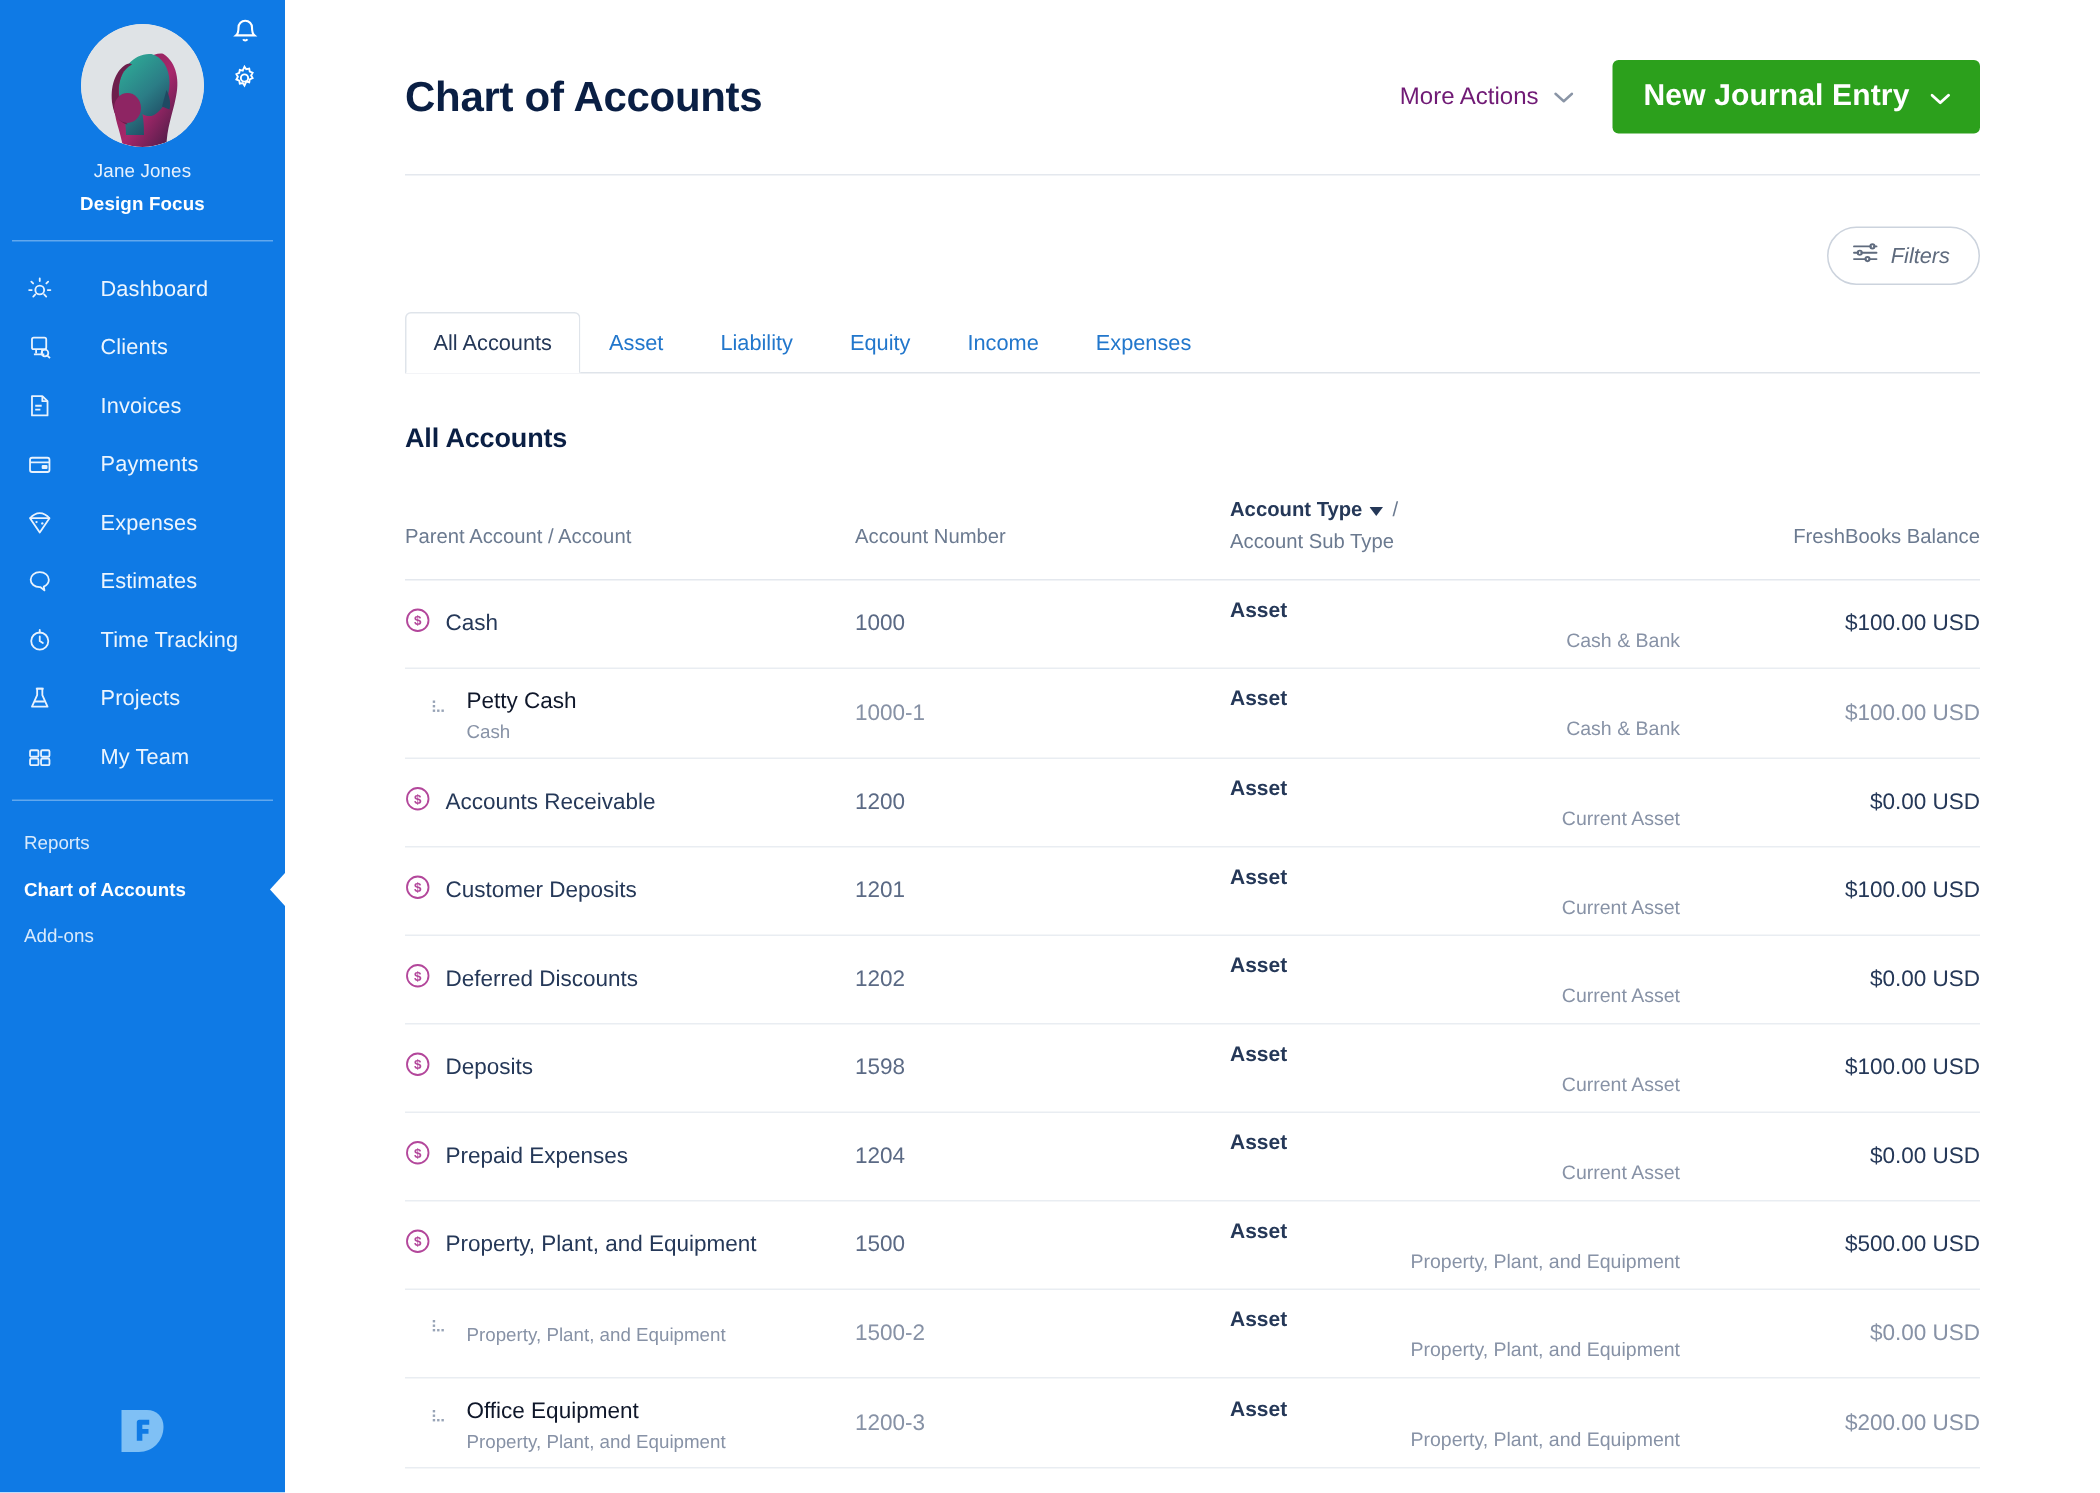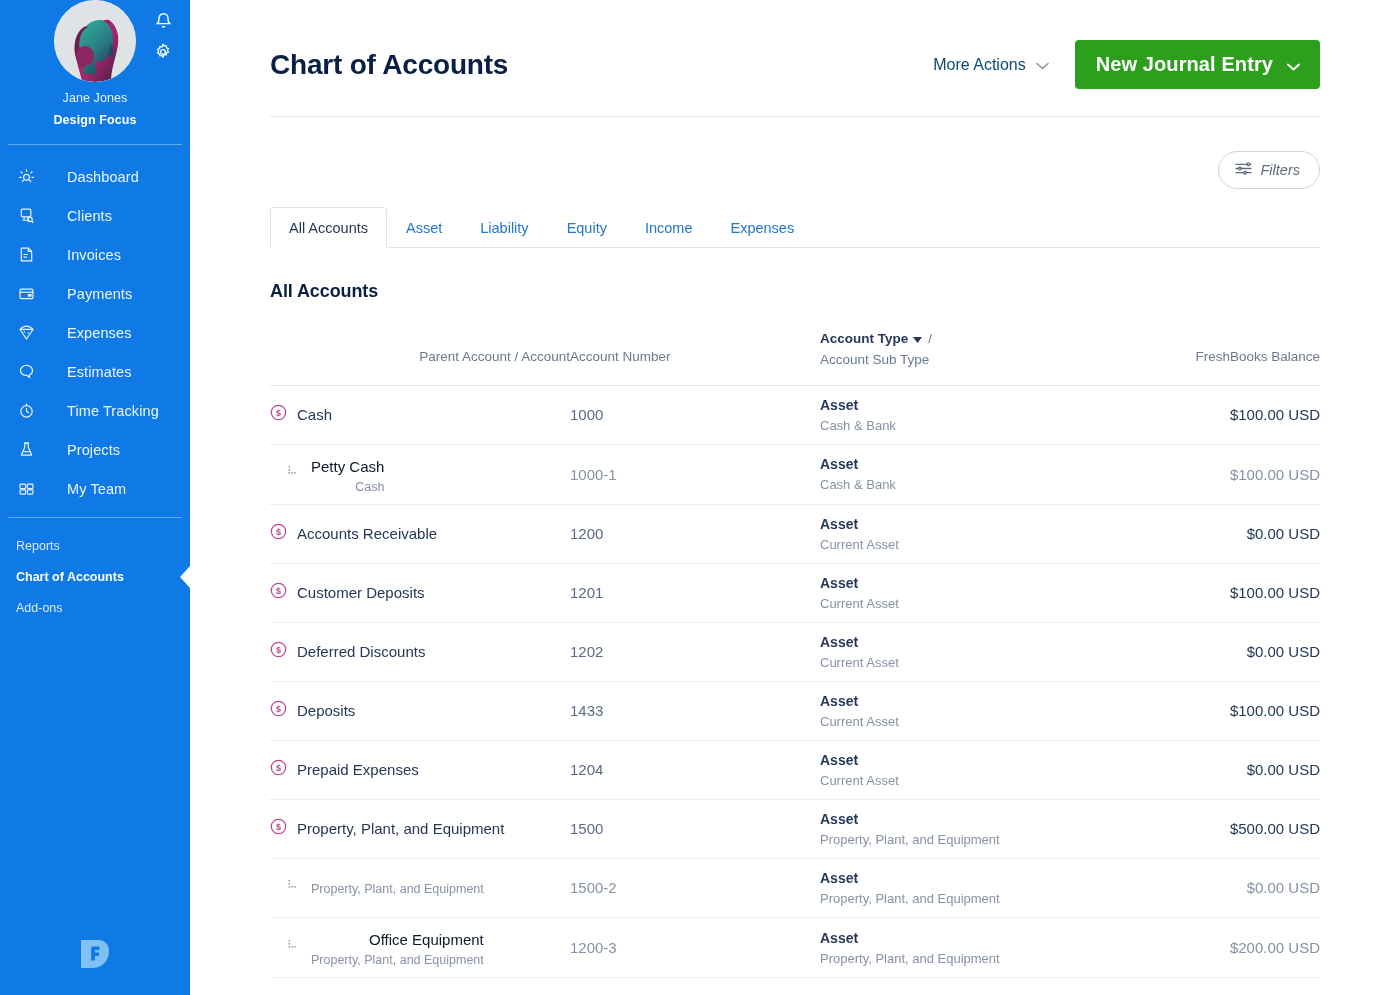--- a/index.html
+++ b/index.html
@@ -12,21 +12,21 @@
   body { display: flex; }
 
   
   .sidebar {
     width: 190px; height: 995px;
     background: #0f7ae5;
     position: relative;
     flex: 0 0 190px;
     color: #ffffff;
   }
-  .sb-top { position: relative; padding-top: 0; }
+  .sb-top { position: relative; padding-top: 16px; }
   .sb-icons {
     position: absolute; right: 18px; top: 12px;
     display: flex; flex-direction: column; gap: 12px; align-items: center;
   }
   .sb-icons svg { display: block; }
   .avatar-wrap { display: flex; justify-content: center; }
   .avatar {
     width: 82px; height: 82px; border-radius: 50%;
     overflow: hidden; background: #dfe3e6;
     position: relative;
@@ -84,21 +84,21 @@
     display: flex; align-items: center; justify-content: space-between;
     padding-top: 40px;
   }
   .page-title {
     font-size: 28px; font-weight: bold; color: #0a1f44;
     letter-spacing: -.2px;
   }
   .header-actions { display: flex; align-items: center; gap: 26px; }
   .more-actions {
     display: flex; align-items: center; gap: 10px;
-    font-size: 16px; color: #0c4a6e; cursor: pointer;
+    font-size: 16px; color: #701a75; cursor: pointer;
   }
   .btn-primary {
     display: flex; align-items: center; gap: 14px;
     background: #2ca01c; color: #fff;
     font-size: 20px; font-weight: bold;
     padding: 13px 20px 13px 21px; border-radius: 4px;
     border: none; cursor: pointer; letter-spacing: .1px;
   }
   .hdr-rule { height: 1px; background: #e4e8ee; margin-top: 27px; }
 
@@ -134,21 +134,21 @@
     font-size: 18px; font-weight: bold; color: #0a1f44;
     margin-top: 33px; letter-spacing: -.1px;
   }
 
   
   .tbl { width: 100%; margin-top: 29px; }
   .tbl-head {
     display: flex; align-items: flex-start;
     padding-bottom: 15px; border-bottom: 1px solid #e4e8ee;
   }
-  .c-name  { width: 300px; flex: 0 0 300px; text-align: right; }
+  .c-name  { width: 300px; flex: 0 0 300px; }
   .c-num   { width: 250px; flex: 0 0 250px; }
   .c-type  { flex: 1 1 auto; }
   .c-bal   { width: 200px; flex: 0 0 200px; text-align: right; }
   .th {
     font-size: 13.5px; color: #6b7a90; line-height: 1.9;
   }
   .th-type-main {
     font-size: 13.5px; color: #253858; font-weight: bold;
     display: flex; align-items: center; gap: 5px;
   }
@@ -166,21 +166,21 @@
   .name-block { display: flex; flex-direction: column; }
   .acct-name { font-size: 15px; color: #253858; line-height: 1.55; }
   .acct-parent { font-size: 12.5px; color: #8792a6; margin-top: 2px; }
   .child .cell-name { padding-left: 18px; gap: 12px; }
   .child .acct-name { color: #0f172a; }
   .tree-ico { flex: 0 0 11px; }
   .acct-num { font-size: 15px; color: #5b6a85; }
   .child .acct-num { color: #8792a6; }
   .type-main { font-size: 14px; color: #253858; font-weight: bold; }
   .child .type-main { font-weight: bold; }
-  .type-sub { font-size: 13px; color: #8792a6; margin-top: 5px; }
+  .type-sub { font-size: 13px; color: #8792a6; margin-top: 5px; text-align: right; }
   .bal { font-size: 15px; color: #253858; }
   .child .bal { color: #8792a6; }
 </style>
 </head>
 <body>
 
 <aside class="sidebar">
   <div class="sb-top">
     <div class="sb-icons">
       <span>
@@ -540,21 +540,21 @@
           <circle cx="9" cy="9" r="7.6" stroke="#b3479b" stroke-width="1.3"></circle>
           <text x="9" y="12.6" text-anchor="middle" font-family="Liberation Sans, sans-serif" font-size="9.5" font-weight="bold" fill="#b3479b">$</text>
         </svg>
       </span>
 
       <span class="name-block">
         <span class="acct-name">Deposits</span>
 
       </span>
     </div>
-    <div class="c-num acct-num">1433</div>
+    <div class="c-num acct-num">1598</div>
     <div class="c-type">
       <div class="type-main">Asset</div>
       <div class="type-sub">Current Asset</div>
     </div>
     <div class="c-bal bal">$100.00 USD</div>
   </div>
 
   <div class="row">
     <div class="c-name cell-name">
       <span class="dollar-ico">

